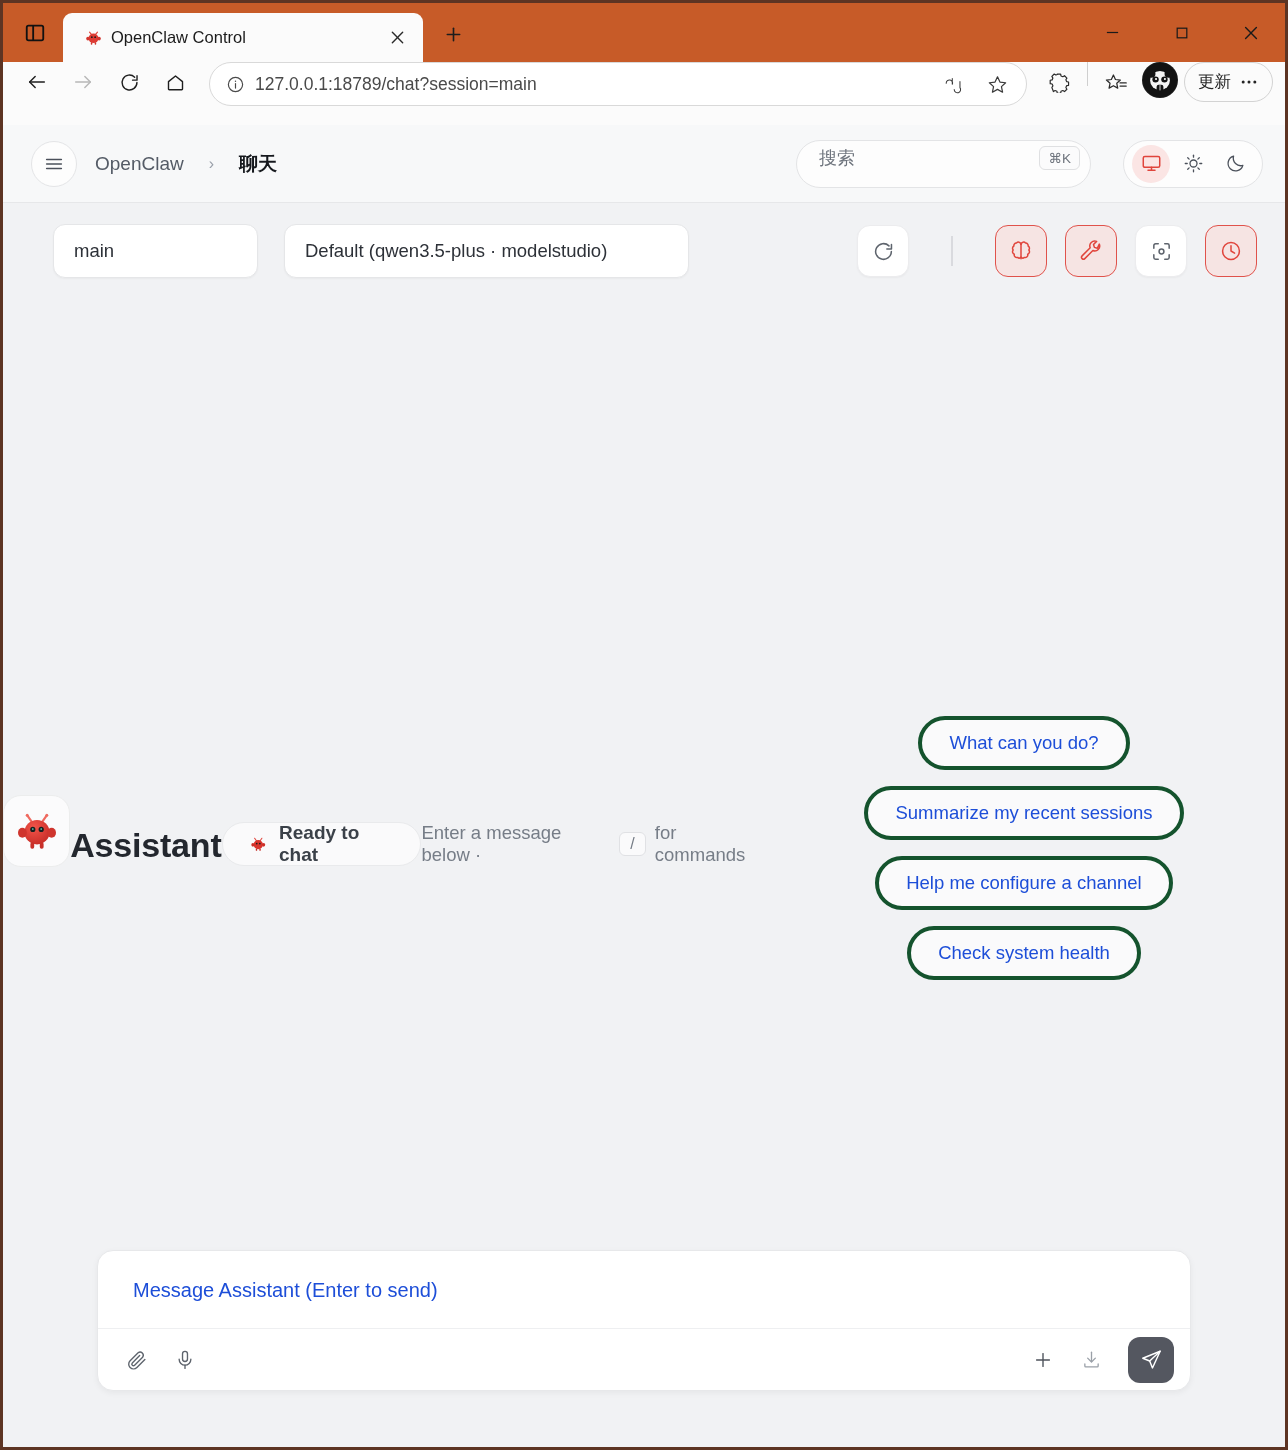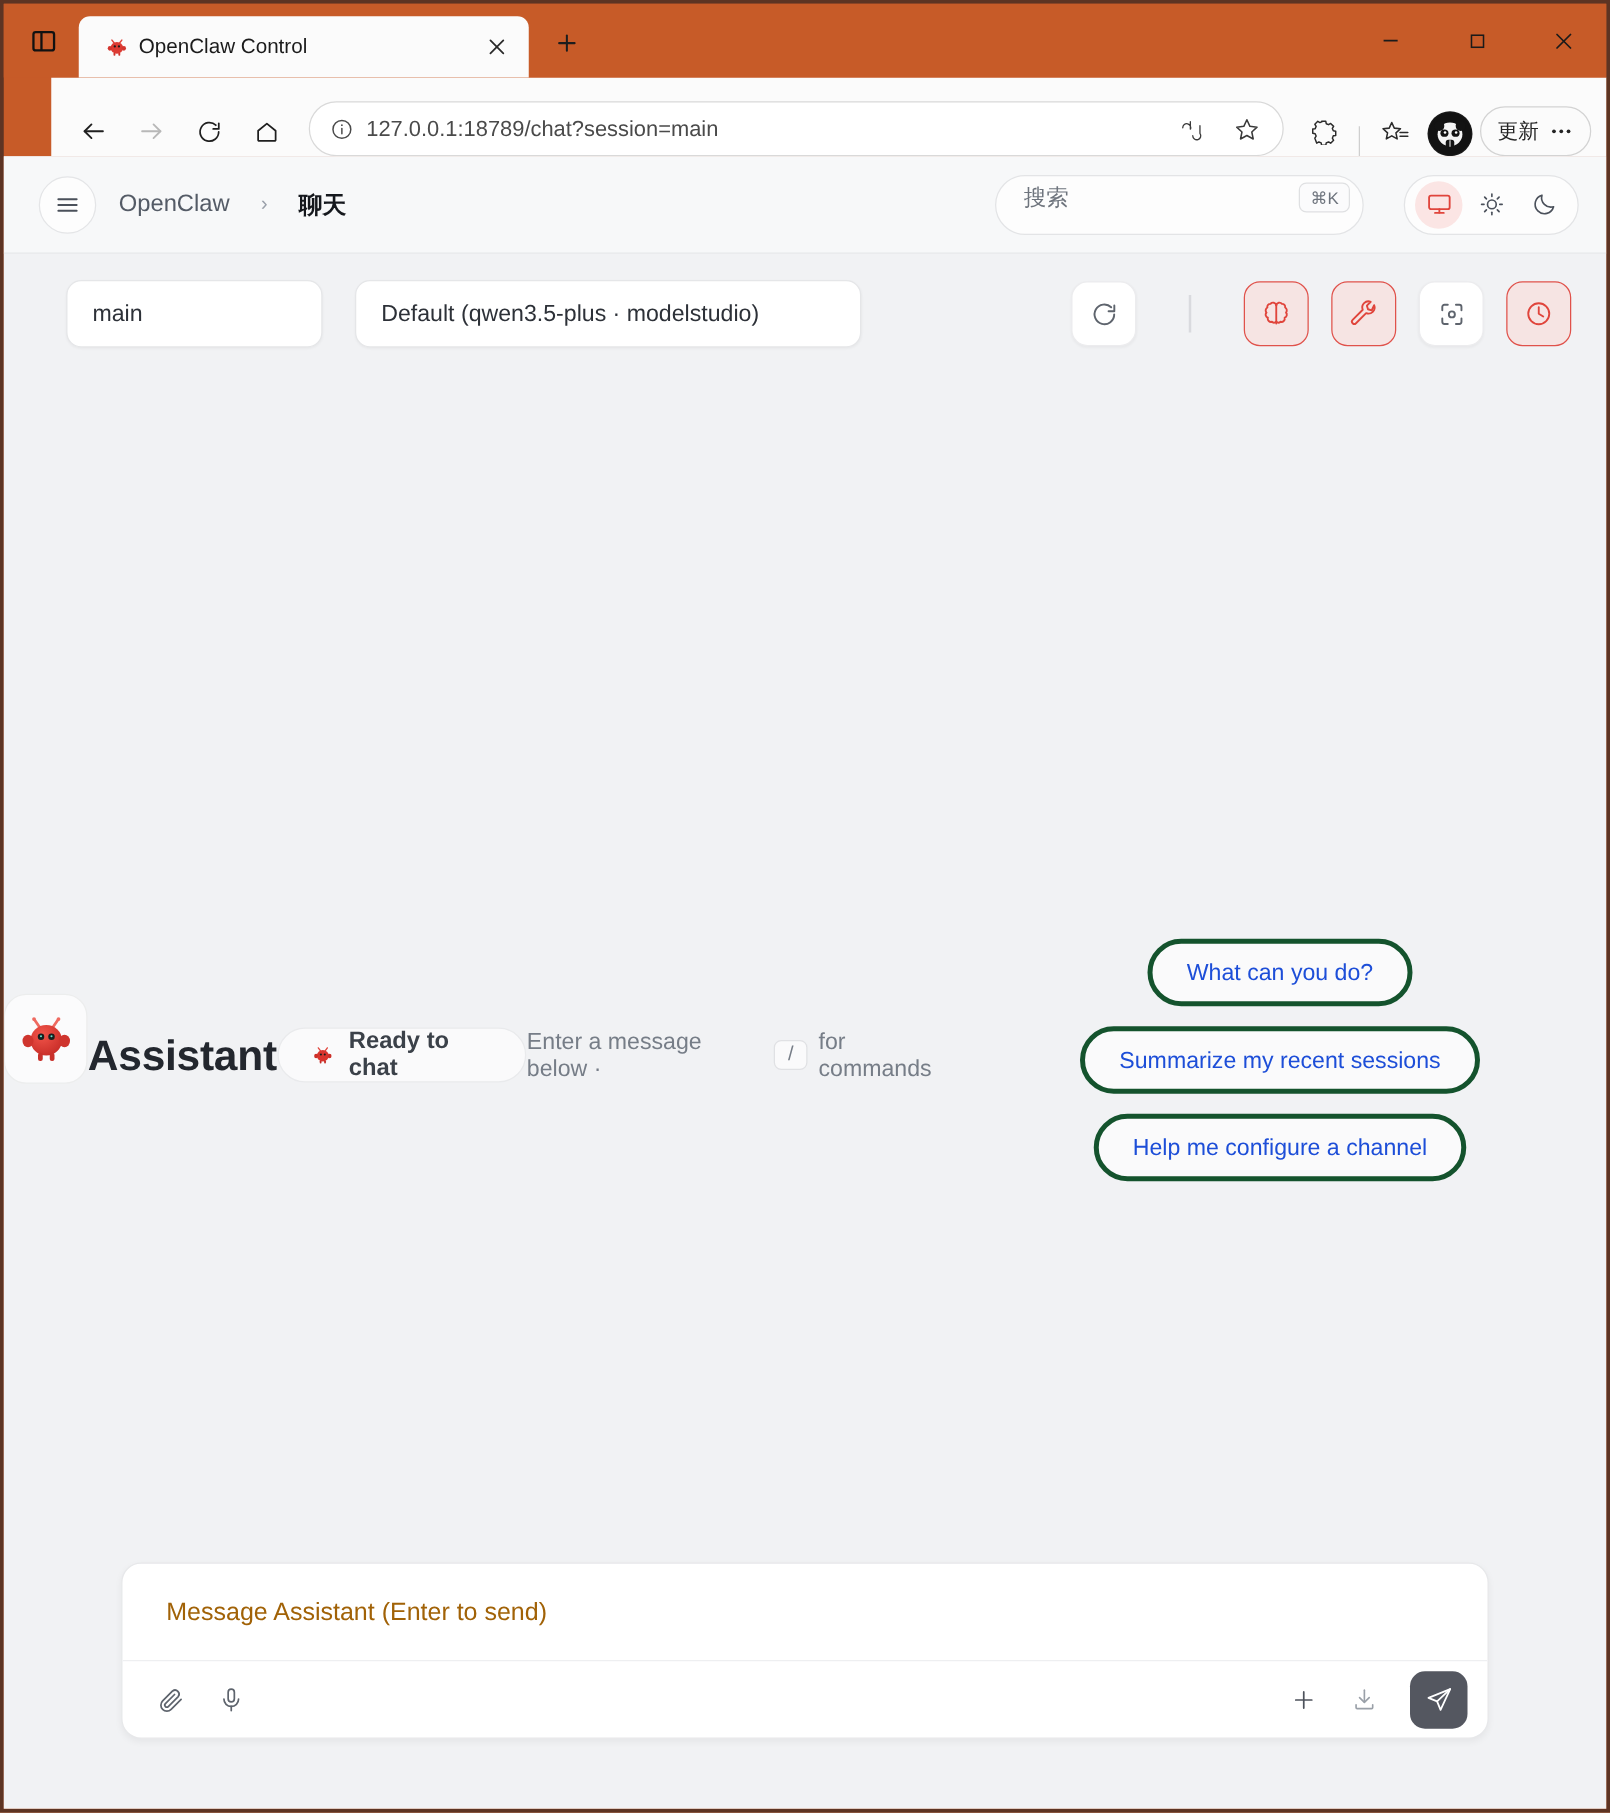--- a/index.html
+++ b/index.html
@@ -91,25 +91,24 @@
   .winctrl {
     width: 69px; height: 59px;
     display: flex; align-items: center; justify-content: center;
   }
 
   
   .navbar {
     height: 63px;
     background: #fbfbfb;
     display: flex;
-    align-items: flex-end;
+    align-items: flex-start;
     padding: 0 12px;
     gap: 2px;
     flex: none;
-    margin-left: 38px;
   }
   .navbtn {
     width: 40px; height: 40px;
     display: flex; align-items: center; justify-content: center;
     border-radius: 6px;
     flex: none;
   }
   .navbtn.wide { width: 44px; }
 
   .urlbar {
@@ -364,21 +363,21 @@
   .composer {
     background: #ffffff;
     border: 1px solid #e7e8ea;
     border-radius: 16px;
     box-shadow: 0 2px 6px rgba(16,20,28,0.05);
     overflow: hidden;
   }
   .composer-input {
     padding: 28px 24px 26px 35px;
     font-size: 20px;
-    color: #a16207;
+    color: #1d4ed8;
   }
   .composer-tools {
     border-top: 1px solid #eeeff1;
     height: 62px;
     display: flex;
     align-items: center;
     padding: 0 16px 0 18px;
     gap: 6px;
   }
   .tool-btn {
@@ -686,20 +685,21 @@
       <div class="hint-row">
         <span>Enter a message below ·</span>
         <span class="hint-key">/</span>
         <span>for commands</span>
       </div>
 
       <div class="chips">
         <div class="chip">What can you do?</div>
         <div class="chip">Summarize my recent sessions</div>
         <div class="chip">Help me configure a channel</div>
+        <div class="chip">Check system health</div>
       </div>
     </div>
 
     <div class="composer-wrap">
       <div class="composer">
         <div class="composer-input">Message Assistant (Enter to send)</div>
         <div class="composer-tools">
           <div class="tool-btn">
             <svg width="22" height="22" viewBox="0 0 24 24" fill="none" stroke="#5e646d" stroke-width="1.5" stroke-linecap="round" stroke-linejoin="round">
               <path d="M20.6 11.5 11.9 20.2a5.2 5.2 0 0 1-7.4-7.4l8.7-8.7a3.5 3.5 0 0 1 4.9 4.9l-8.7 8.7a1.7 1.7 0 0 1-2.5-2.5l8-8"></path>

